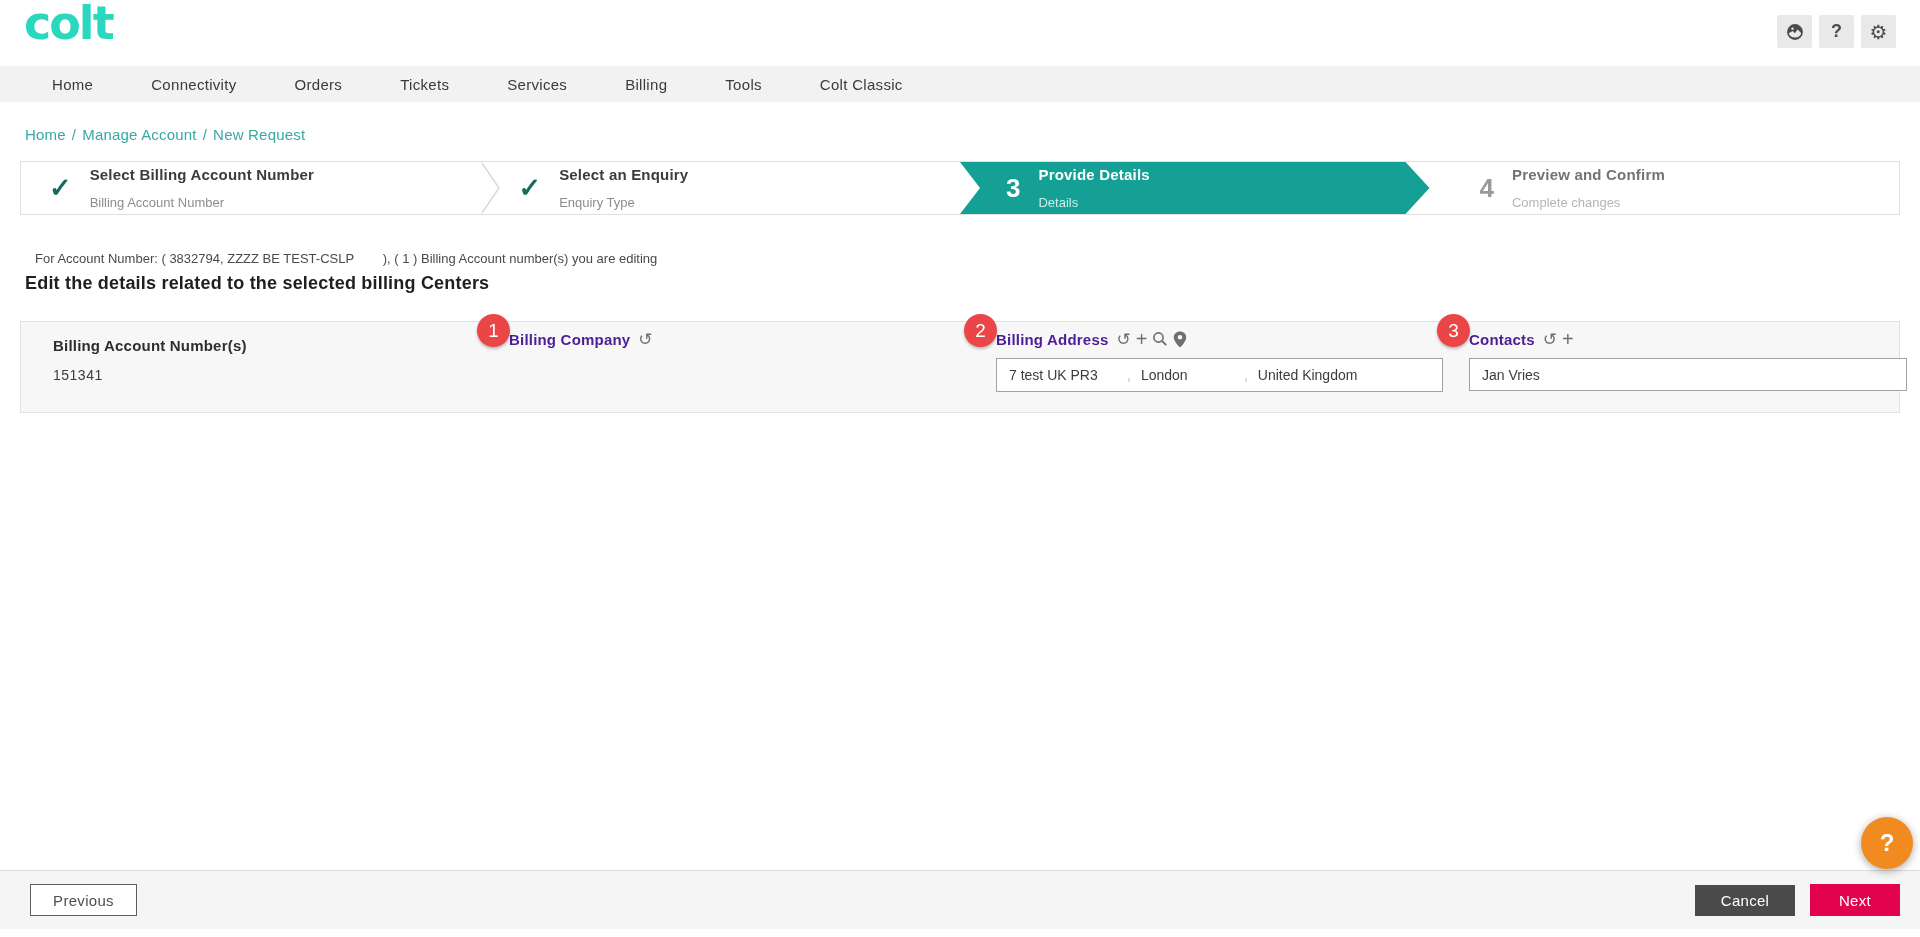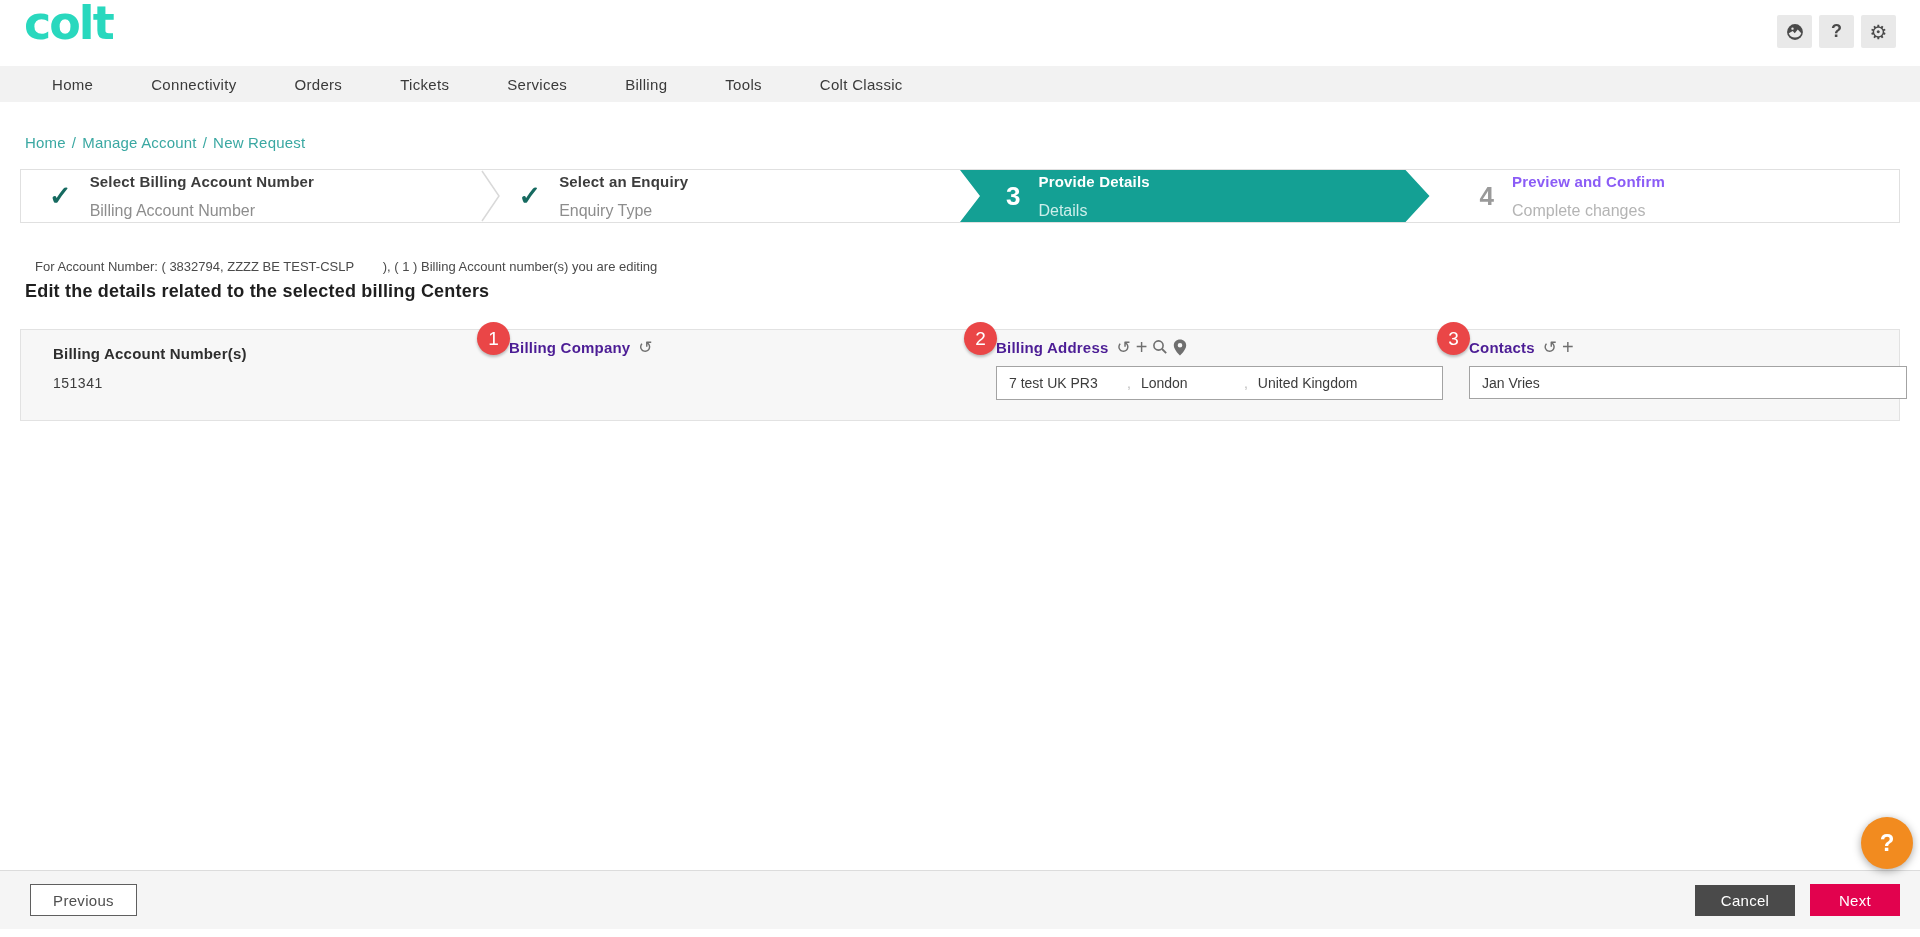--- a/index.html
+++ b/index.html
@@ -27,44 +27,44 @@
   }
 
   
   .nav {
     height:36px; background:#f2f2f2; display:flex; align-items:center;
     padding-left:52px; gap:58px; font-size:15px; color:#3a3a3a; letter-spacing:.3px;
   }
   .nav a { color:#3a3a3a; text-decoration:none; cursor:pointer; }
 
   
-  .breadcrumb { margin:32px 0 0 25px; font-size:15px; color:#3aa8a2; letter-spacing:.2px; }
+  .breadcrumb { margin:24px 0 0 25px; font-size:15px; color:#3aa8a2; letter-spacing:.2px; }
   .breadcrumb a { color:#3aa8a2; text-decoration:none; cursor:pointer; }
   .breadcrumb .sep { margin:0 6px; }
 
   
   .stepper {
     margin:18px 20px 0; height:54px; background:#fff;
     border:1px solid #e0e0e0; display:flex; position:relative;
   }
   .step { width:25%; display:flex; align-items:center; padding-left:28px; gap:18px; cursor:pointer; }
   .step .check { color:#166a60; font-size:27px; font-weight:bold; line-height:1; }
   .step .num { font-size:26px; font-weight:bold; line-height:1; }
   .step .t { font-size:15px; font-weight:bold; color:#3c3c3c; letter-spacing:.2px; }
-  .step .s { font-size:16px; color:#8d8d8d; margin-top:12px; }
+  .step .s { font-size:13px; color:#8d8d8d; margin-top:12px; }
   .step.active {
     background:#14a094; padding-left:46px;
     clip-path:polygon(0 0, calc(100% - 24px) 0, 100% 50%, calc(100% - 24px) 100%, 0 100%, 20px 50%);
   }
   .step.active .num { color:#fff; }
   .step.active .t { color:#fff; }
   .step.active .s { color:#cdeeea; }
   .step.pending { padding-left:50px; }
   .step.pending .num { color:#9a9a9a; }
-  .step.pending .t { color:#8b5cf6; }
+  .step.pending .t { color:#737373; }
   .step.pending .s { color:#b4b4b4; }
   .sep-chevron { position:absolute; left:calc(25% - 11px); top:0; height:52px; }
 
   
   .account-line { margin:36px 0 0 35px; font-size:13px; color:#4a4a4a; white-space:pre; }
   .page-heading { margin:7px 0 0 25px; font-size:18px; font-weight:bold; color:#1f1f1f; letter-spacing:.2px; }
 
   
   .panel {
     position:relative; margin:27px 20px 0; height:92px;

